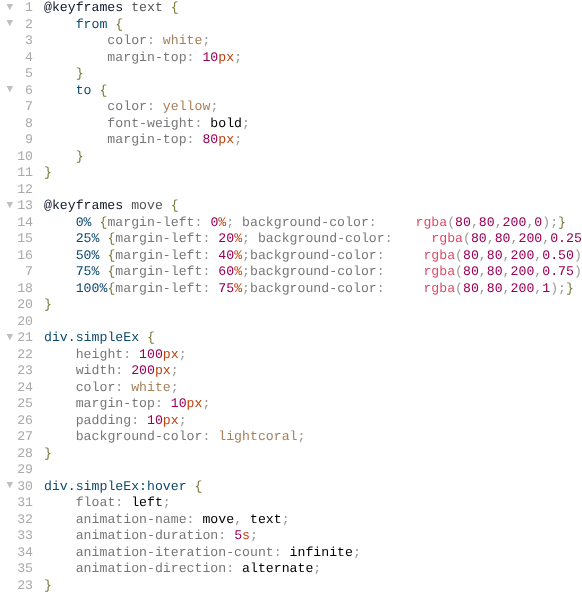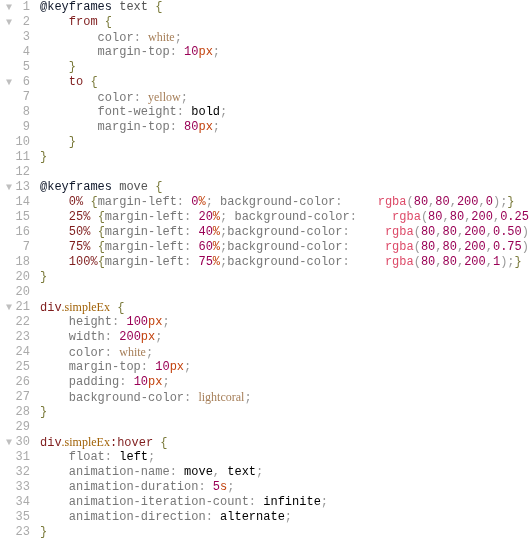--- a/index.html
+++ b/index.html
@@ -42,30 +42,30 @@
   }
   .code {
     padding-left: 6px;
     white-space: pre;
   }
   .cline {
     height: 15px;
     color: #4d4d4d;
   }        
   .tok-atrule { color: #0f172a; }
-  .tok-selector { color: #7f1d1d; }
-  .tok-classname { color: #a16207; font-family: Liberation Serif, serif; }
+  .tok-selector { color: #0c4a6e; }
+  .tok-classname { color: #0c4a6e; }
   .tok-prop { color: #777; }
   .tok-punc { color: #999; }
   .tok-brace { color: #7a7a3a; }
   .tok-value { color: #000000; }
   .tok-number { color: #990055; }
   .tok-unit { color: #c2410c; }
   .tok-func { color: #dd4a68; margin-left: 28px; }
-  .tok-colorword { color: #a67f59; font-family: Liberation Serif, serif; }
+  .tok-colorword { color: #a67f59; }
   .tok-default { color: #555; }
 </style>
 </head>
 <body>
 
 <div class="editor">
   <div class="gutter" id="gutter">
       <div class="gline"><span class="fold">▼</span><span class="num">1</span></div>
       <div class="gline"><span class="fold">▼</span><span class="num">2</span></div>
       <div class="gline"><span class="num">3</span></div>

